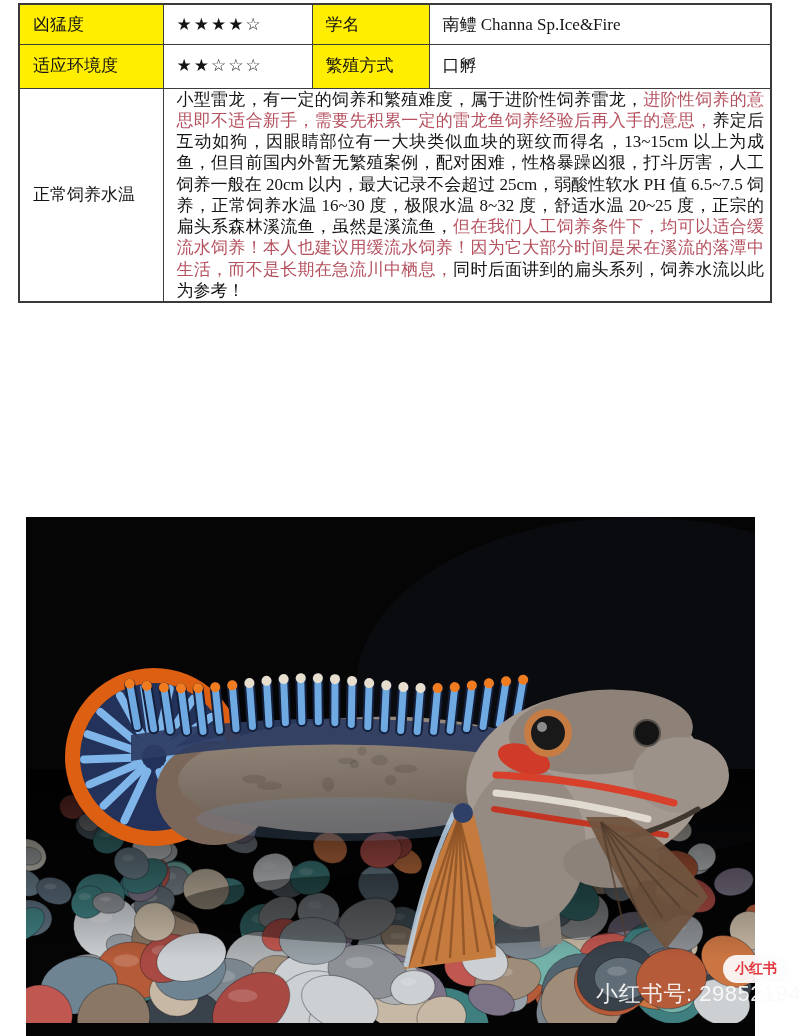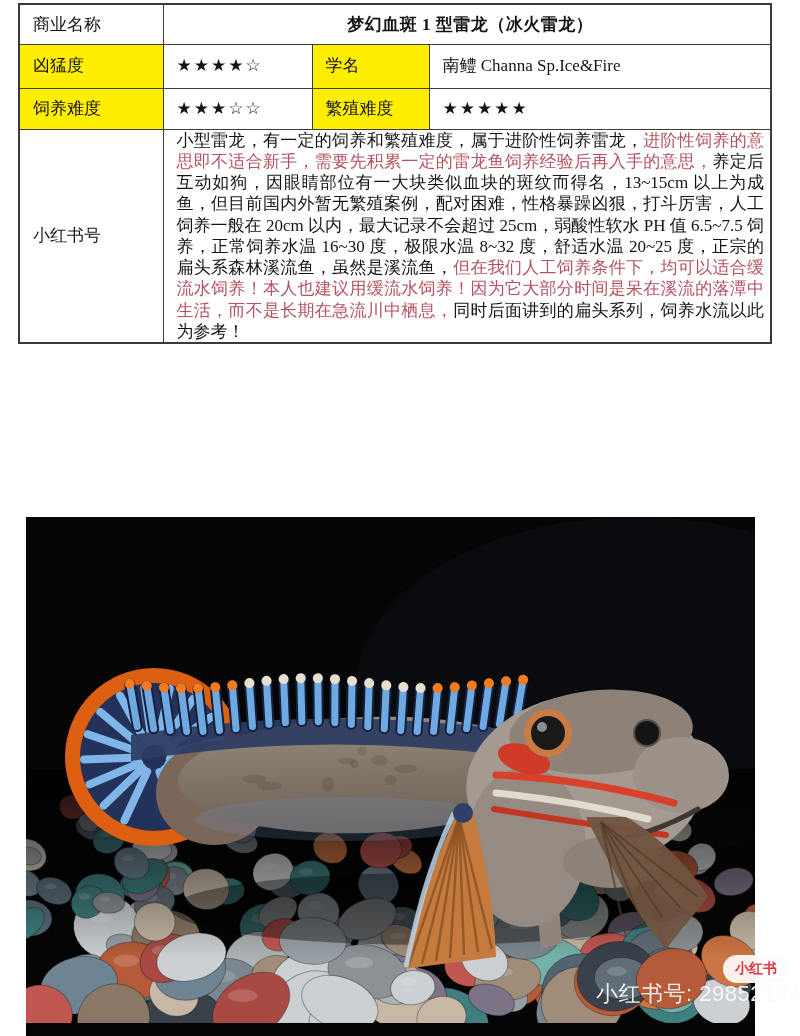--- a/index.html
+++ b/index.html
@@ -69,38 +69,34 @@
 <div class="page">
 
   <table class="spec-table">
     <colgroup>
       <col style="width:144px">
         <col style="width:149px">
         <col style="width:117px">
         <col style="width:342px">
     </colgroup>
     <tbody>
-        <tr>
-      <td>商业名称</td>
-      <td class="title-cell" colspan="3">梦幻血斑 1 型雷龙（冰火雷龙）</td>
-    </tr>
     <tr>
       <td class="yellow">凶猛度</td>
       <td class="stars">★★★★☆</td>
       <td class="yellow">学名</td>
       <td class="val">南鳢 Channa Sp.Ice&amp;Fire</td>
     </tr>
     <tr>
-      <td class="yellow">饲养难度</td>
-      <td class="stars">★★★☆☆</td>
-      <td class="yellow">繁殖难度</td>
-      <td class="val stars">★★★★★</td>
+      <td class="yellow">适应环境度</td>
+      <td class="stars">★★☆☆☆</td>
+      <td class="yellow">繁殖方式</td>
+      <td class="val">口孵</td>
     </tr>
     <tr>
-      <td>小红书号</td>
+      <td>正常饲养水温</td>
       <td class="intro-cell" colspan="3">
         <span class="seg" data-color="black">小型雷龙，有一定的饲养和繁殖难度，属于进阶性饲养雷龙，</span><span class="seg" data-color="red">进阶性饲养的意思即不适合新手，需要先积累一定的雷龙鱼饲养经验后再入手的意思，</span><span class="seg" data-color="black">养定后互动如狗，因眼睛部位有一大块类似血块的斑纹而得名，13~15cm 以上为成鱼，但目前国内外暂无繁殖案例，配对困难，性格暴躁凶狠，打斗厉害，人工饲养一般在 20cm 以内，最大记录不会超过 25cm，弱酸性软水 PH 值 6.5~7.5 饲养，正常饲养水温 16~30 度，极限水温 8~32 度，舒适水温 20~25 度，正宗的扁头系森林溪流鱼，虽然是溪流鱼，</span><span class="seg" data-color="red">但在我们人工饲养条件下，均可以适合缓流水饲养！本人也建议用缓流水饲养！因为它大部分时间是呆在溪流的落潭中生活，而不是长期在急流川中栖息，</span><span class="seg" data-color="black">同时后面讲到的扁头系列，饲养水流以此为参考！</span>
       </td>
     </tr>
   </tbody>
     </table>
 
   <div class="photo">
     <svg id="fishArt" viewBox="0 0 729 506">
         <defs>

